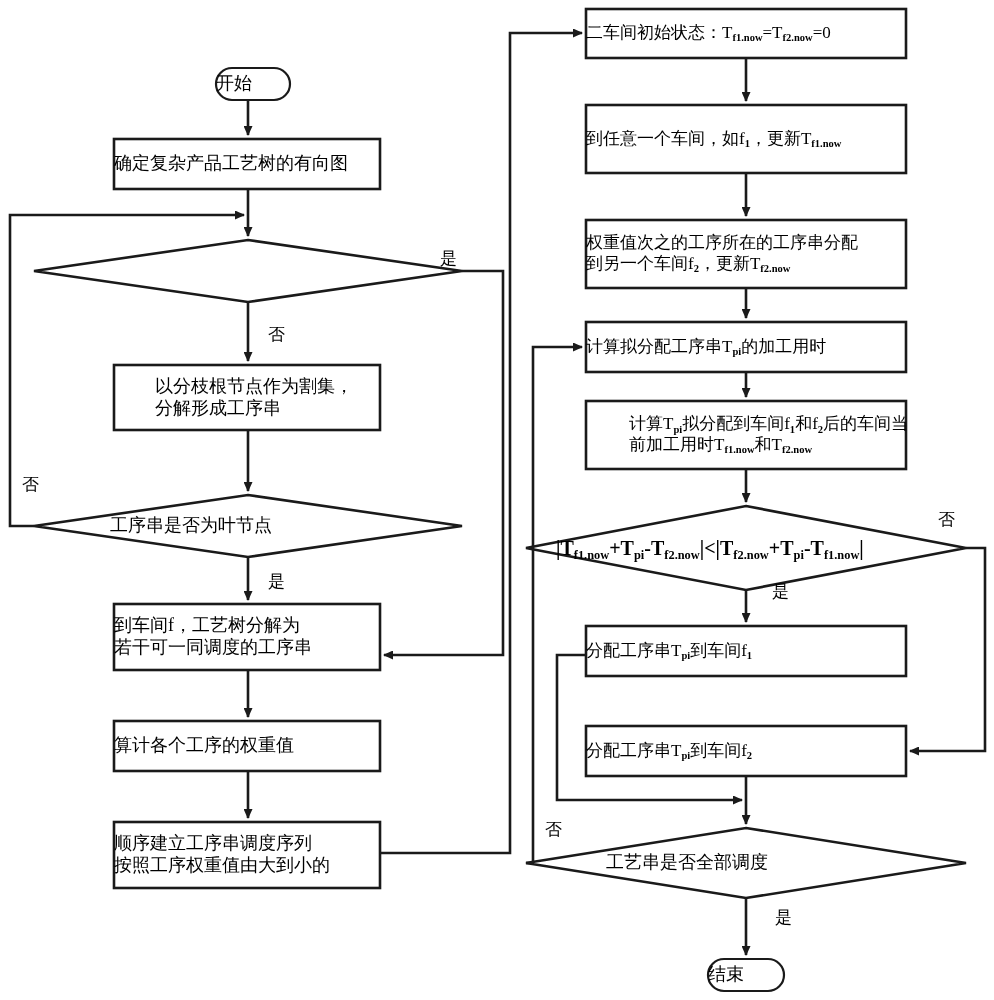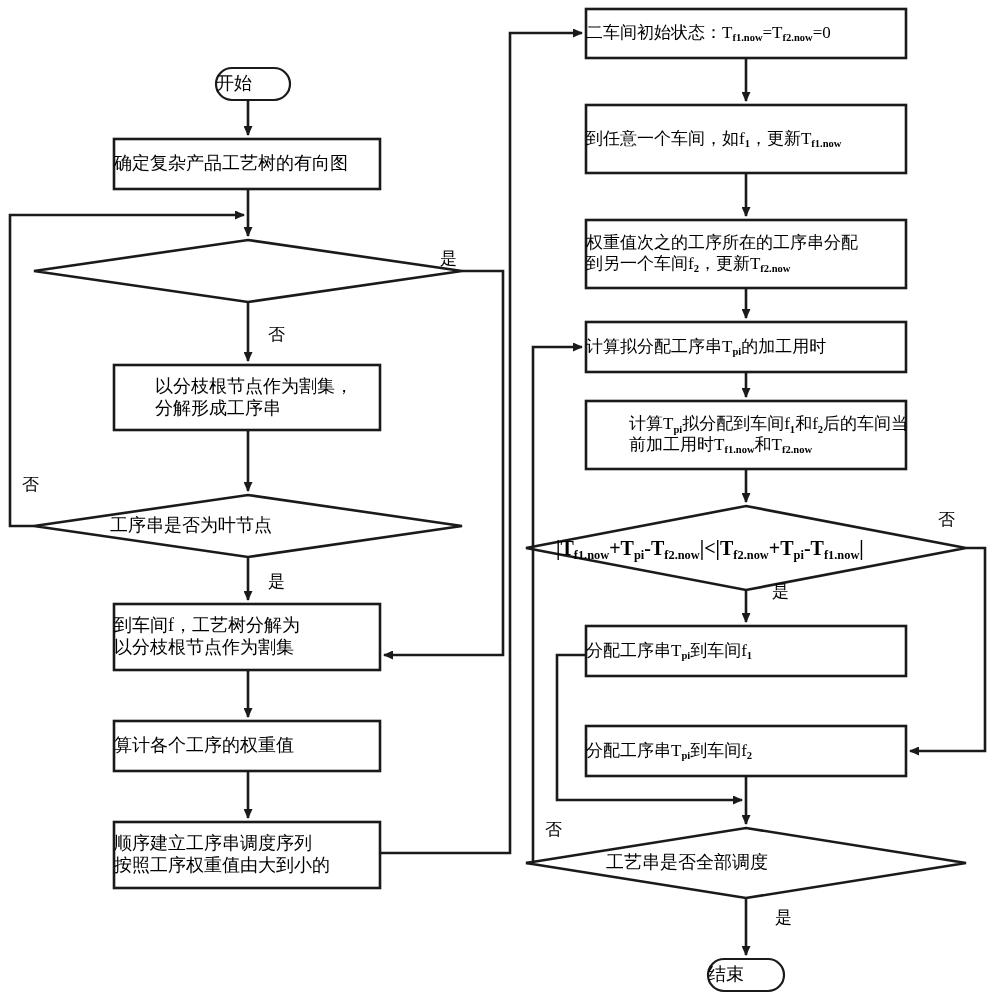--- a/index.html
+++ b/index.html
@@ -172,21 +172,21 @@
     <span class="line">以分枝根节点作为割集，</span>
     <span class="line">分解形成工序串</span>
   </div>
 
   <div class="node-text t-18" style="left:110px; top:510px; width:276px; height:32px;">
     <span class="line">工序串是否为叶节点</span>
   </div>
 
   <div class="node-text t-18" style="left:114px; top:604px; width:266px; height:66px;">
     <span class="line">到车间f，工艺树分解为</span>
-    <span class="line">以分枝根节点作为割集</span>
+    <span class="line">若干可一同调度的工序串</span>
   </div>
 
   <div class="node-text t-18" style="left:114px; top:721px; width:266px; height:50px;">
     <span class="line">算计各个工序的权重值</span>
   </div>
 
   <div class="node-text t-18" style="left:114px; top:822px; width:266px; height:66px;">
     <span class="line">顺序建立工序串调度序列</span>
     <span class="line">按照工序权重值由大到小的</span>
   </div>

